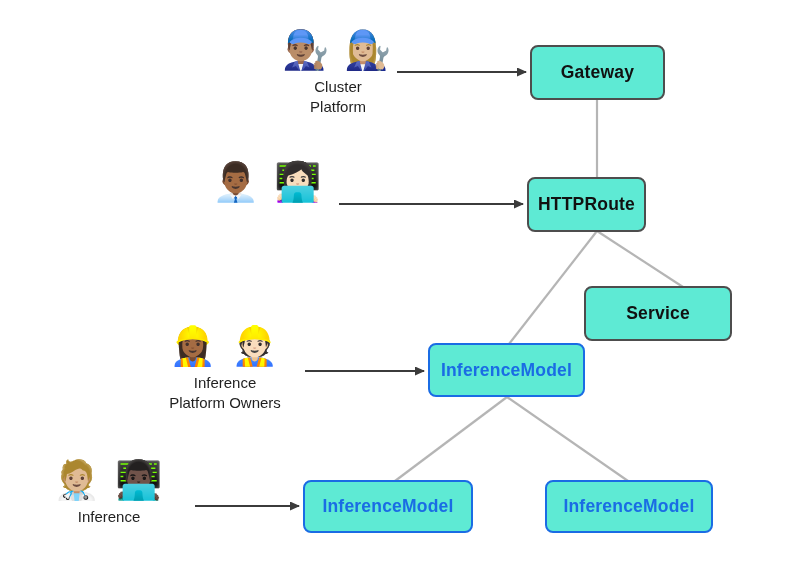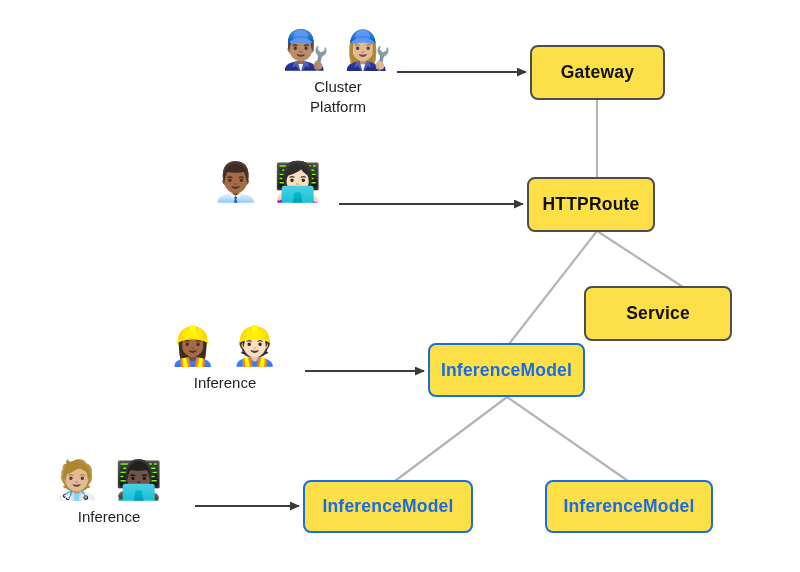--- a/index.html
+++ b/index.html
@@ -18,39 +18,39 @@
     position: absolute;
     left: 0; top: 0;
     width: 800px; height: 572px;
     z-index: 1;
   }
 
   
   .node {
     position: absolute;
     z-index: 2;
-    background: #fde047;
+    background: #5eead4;
     border-radius: 8px;
     display: flex;
     align-items: center;
     justify-content: center;
     font-weight: bold;
     font-size: 17.5px;
     letter-spacing: 0.2px;
   }
   .node.gray {
     border: 2.5px solid var(--gray-border, #4d4d4d);
     color: var(--gray-text, #111111);
   }
   .node.blue {
     border: 2px solid var(--blue, #1a6ce4);
     color: var(--blue, #1a6ce4);
   }
   .node-gateway        { left: 530px; top: 45px;  width: 135px; height: 55px; }
-  .node-httproute      { left: 527px; top: 177px; width: 128px; height: 55px; }
+  .node-httproute      { left: 527px; top: 177px; width: 119px; height: 55px; }
   .node-service        { left: 584px; top: 286px; width: 148px; height: 55px; }
   .node-inferencepool  { left: 428px; top: 343px; width: 157px; height: 54px; }
   .node-inferencemodel-1 { left: 303px; top: 480px; width: 170px; height: 53px; }
   .node-inferencemodel-2 { left: 545px; top: 480px; width: 168px; height: 53px; }
 
   
   .actor {
     position: absolute;
     z-index: 2;
     width: 164px;
@@ -110,20 +110,21 @@
   </div>
 
   <div class="actor actor-2">
     <div class="emoji">👨🏾‍💼 👩🏻‍💻</div>
   </div>
 
   <div class="actor actor-3">
     <div class="emoji">👷🏾‍♀️ 👷🏻</div>
     <div class="actor-label">
       <span>Inference</span><br>
+      <span>Platform Owners</span>
     </div>
   </div>
 
   <div class="actor actor-4">
     <div class="emoji">🧑🏼‍⚕️ 👨🏿‍💻</div>
     <div class="actor-label">
       <span>Inference</span><br>
     </div>
   </div>
 

